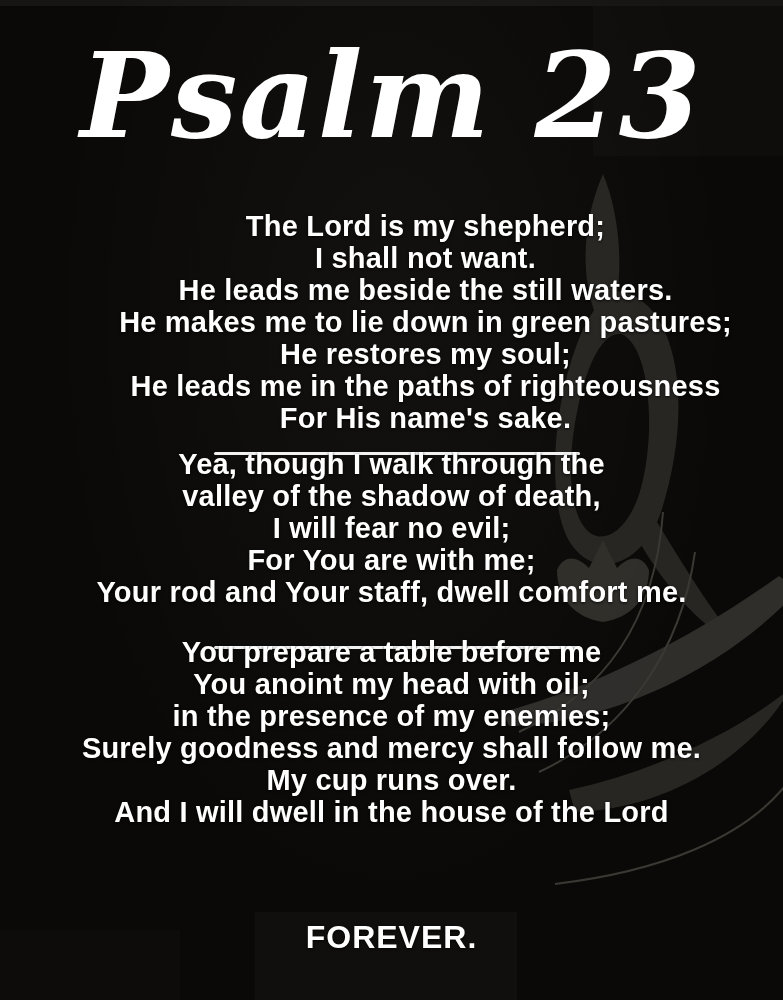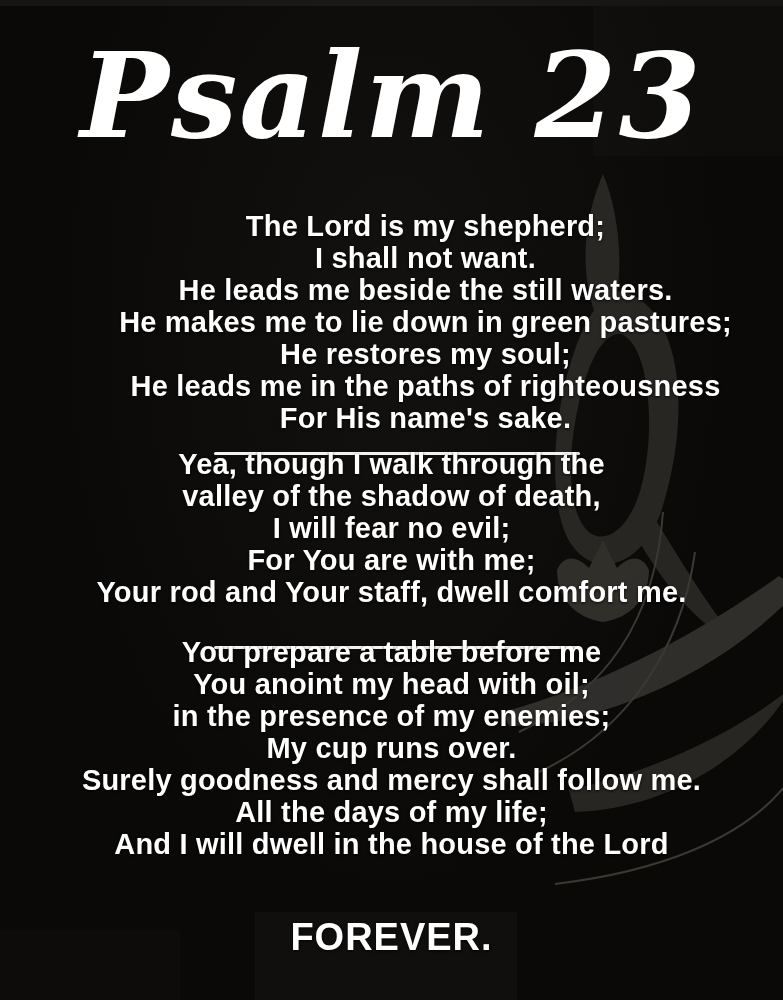--- a/index.html
+++ b/index.html
@@ -88,21 +88,21 @@
   .divider-2 { top: 646px; }
 
   .closing {
     position: absolute;
     top: 918px;
     left: 0;
     width: 783px;
     text-align: center;
     color: #ffffff;
     font-weight: bold;
-    font-size: 38px;
+    font-size: 32px;
     line-height: 38px;
     letter-spacing: 1px;
     text-shadow: 0 1px 3px rgba(0,0,0,0.85);
   }
 </style>
 </head>
 <body>
 
 <div class="poster">
 
@@ -159,21 +159,20 @@
     <div>For You are with me;</div>
     <div>Your rod and Your staff, dwell comfort me.</div>
   </div>
 
   <div class="divider divider-2"></div>
 
   <div class="stanza stanza-3">
     <div>You prepare a table before me</div>
     <div>You anoint my head with oil;</div>
     <div>in the presence of my enemies;</div>
+    <div>Surely goodness and mercy shall follow me.</div>
     <div>My cup runs over.</div>
-    <div>Surely goodness and mercy shall follow me.</div>
-    <div>All the days of my life;</div>
     <div>And I will dwell in the house of the Lord</div>
   </div>
 
   <div class="closing">FOREVER.</div>
 
 </div>
 
 </body></html>

